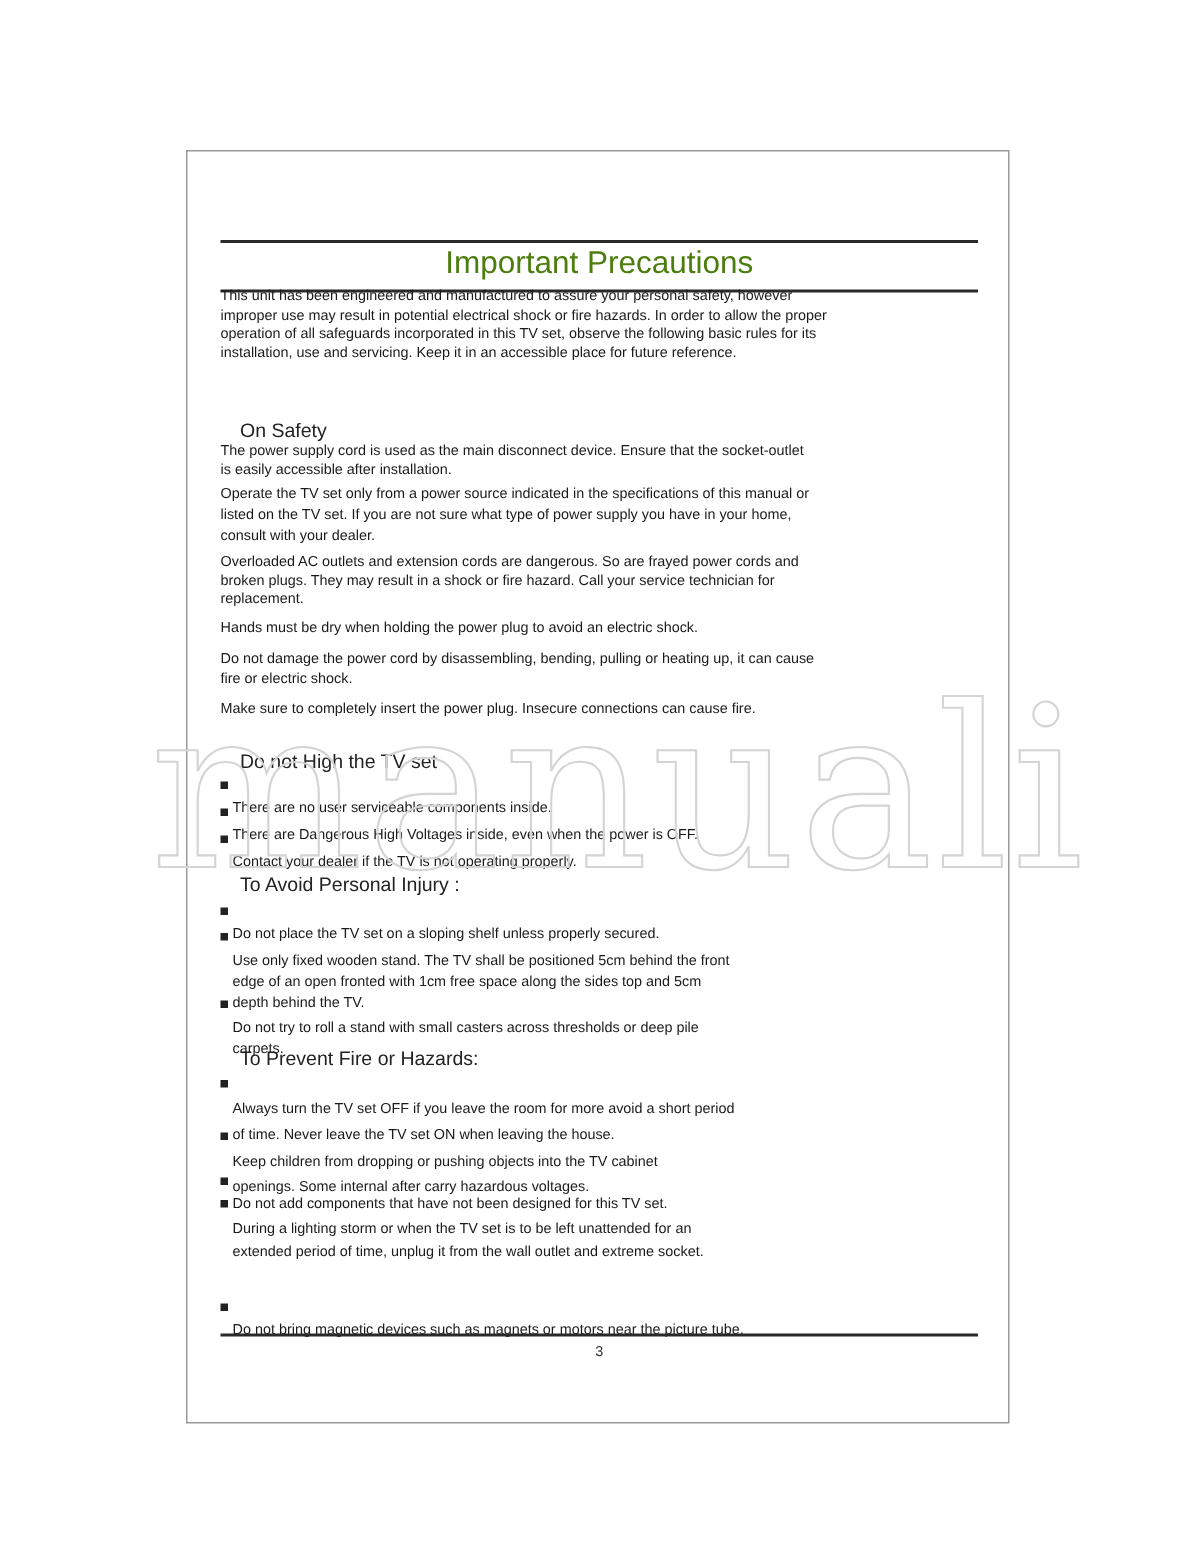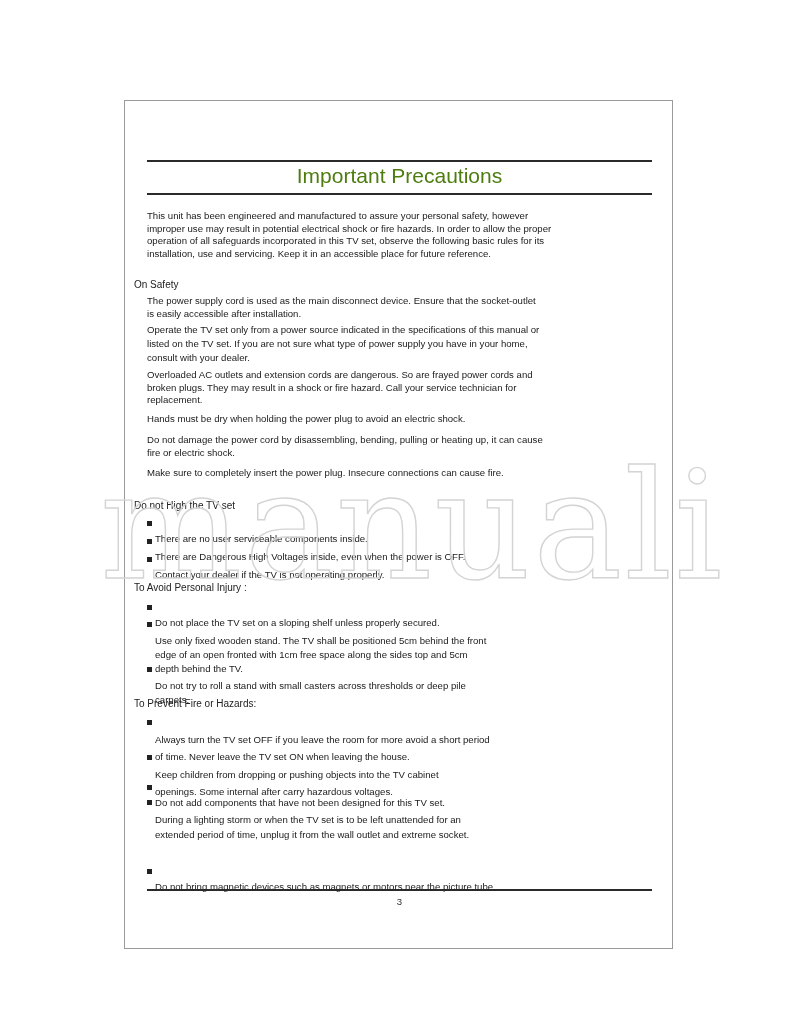--- a/index.html
+++ b/index.html
@@ -20,21 +20,21 @@
   }
   .title {
     position: absolute; left: 147px; width: 505px; top: 164px;
     text-align: center; font-size: 21px; color: #4d7c0f;
   }
   .txt {
     position: absolute; left: 147px; font-size: 9.6px; line-height: 12.6px;
     color: #1a1a1a; white-space: pre-line; width: 440px;
   }
   .heading {
-    position: absolute; left: 134px; font-size: 10px; color: #222;
+    position: absolute; left: 160px; font-size: 13px; color: #222;
   }
   .bullet {
     position: absolute; left: 147px; font-size: 9.6px; line-height: 12.6px; width: 420px;
   }
   .bullet .sq {
     position: absolute; left: 0; top: 3.5px; width: 5px; height: 5px; background: #222;
   }
   .bullet .bt { display: block; padding-left: 8px; white-space: pre-line; margin-top: 16px; }
   .pagenum {
     position: absolute; left: 147px; width: 505px; top: 896px;
@@ -47,21 +47,21 @@
 </style>
 </head>
 <body>
 
 <div class="page"></div>
 
 <div class="rule" style="top:160px"></div>
 <div class="title">Important Precautions</div>
 <div class="rule" style="top:193px"></div>
 
-<div class="txt" style="top:210px; width:470px">This unit has been engineered and manufactured to assure your personal safety, however
+<div class="txt" style="top:192px; width:470px">This unit has been engineered and manufactured to assure your personal safety, however
 improper use may result in potential electrical shock or fire hazards. In order to allow the proper
 operation of all safeguards incorporated in this TV set, observe the following basic rules for its
 installation, use and servicing. Keep it in an accessible place for future reference.</div>
 
 <div class="heading" style="top:279px">On Safety</div>
 <div class="txt" style="top:295px; width:450px">The power supply cord is used as the main disconnect device. Ensure that the socket-outlet
  is easily accessible after installation.</div>
 <div class="txt" style="top:323px; width:450px; line-height:14px">Operate the TV set only from a power source indicated in the specifications of this manual or
 listed on the TV set. If you are not sure what type of power supply you have in your home,
 consult with your dealer.</div>

